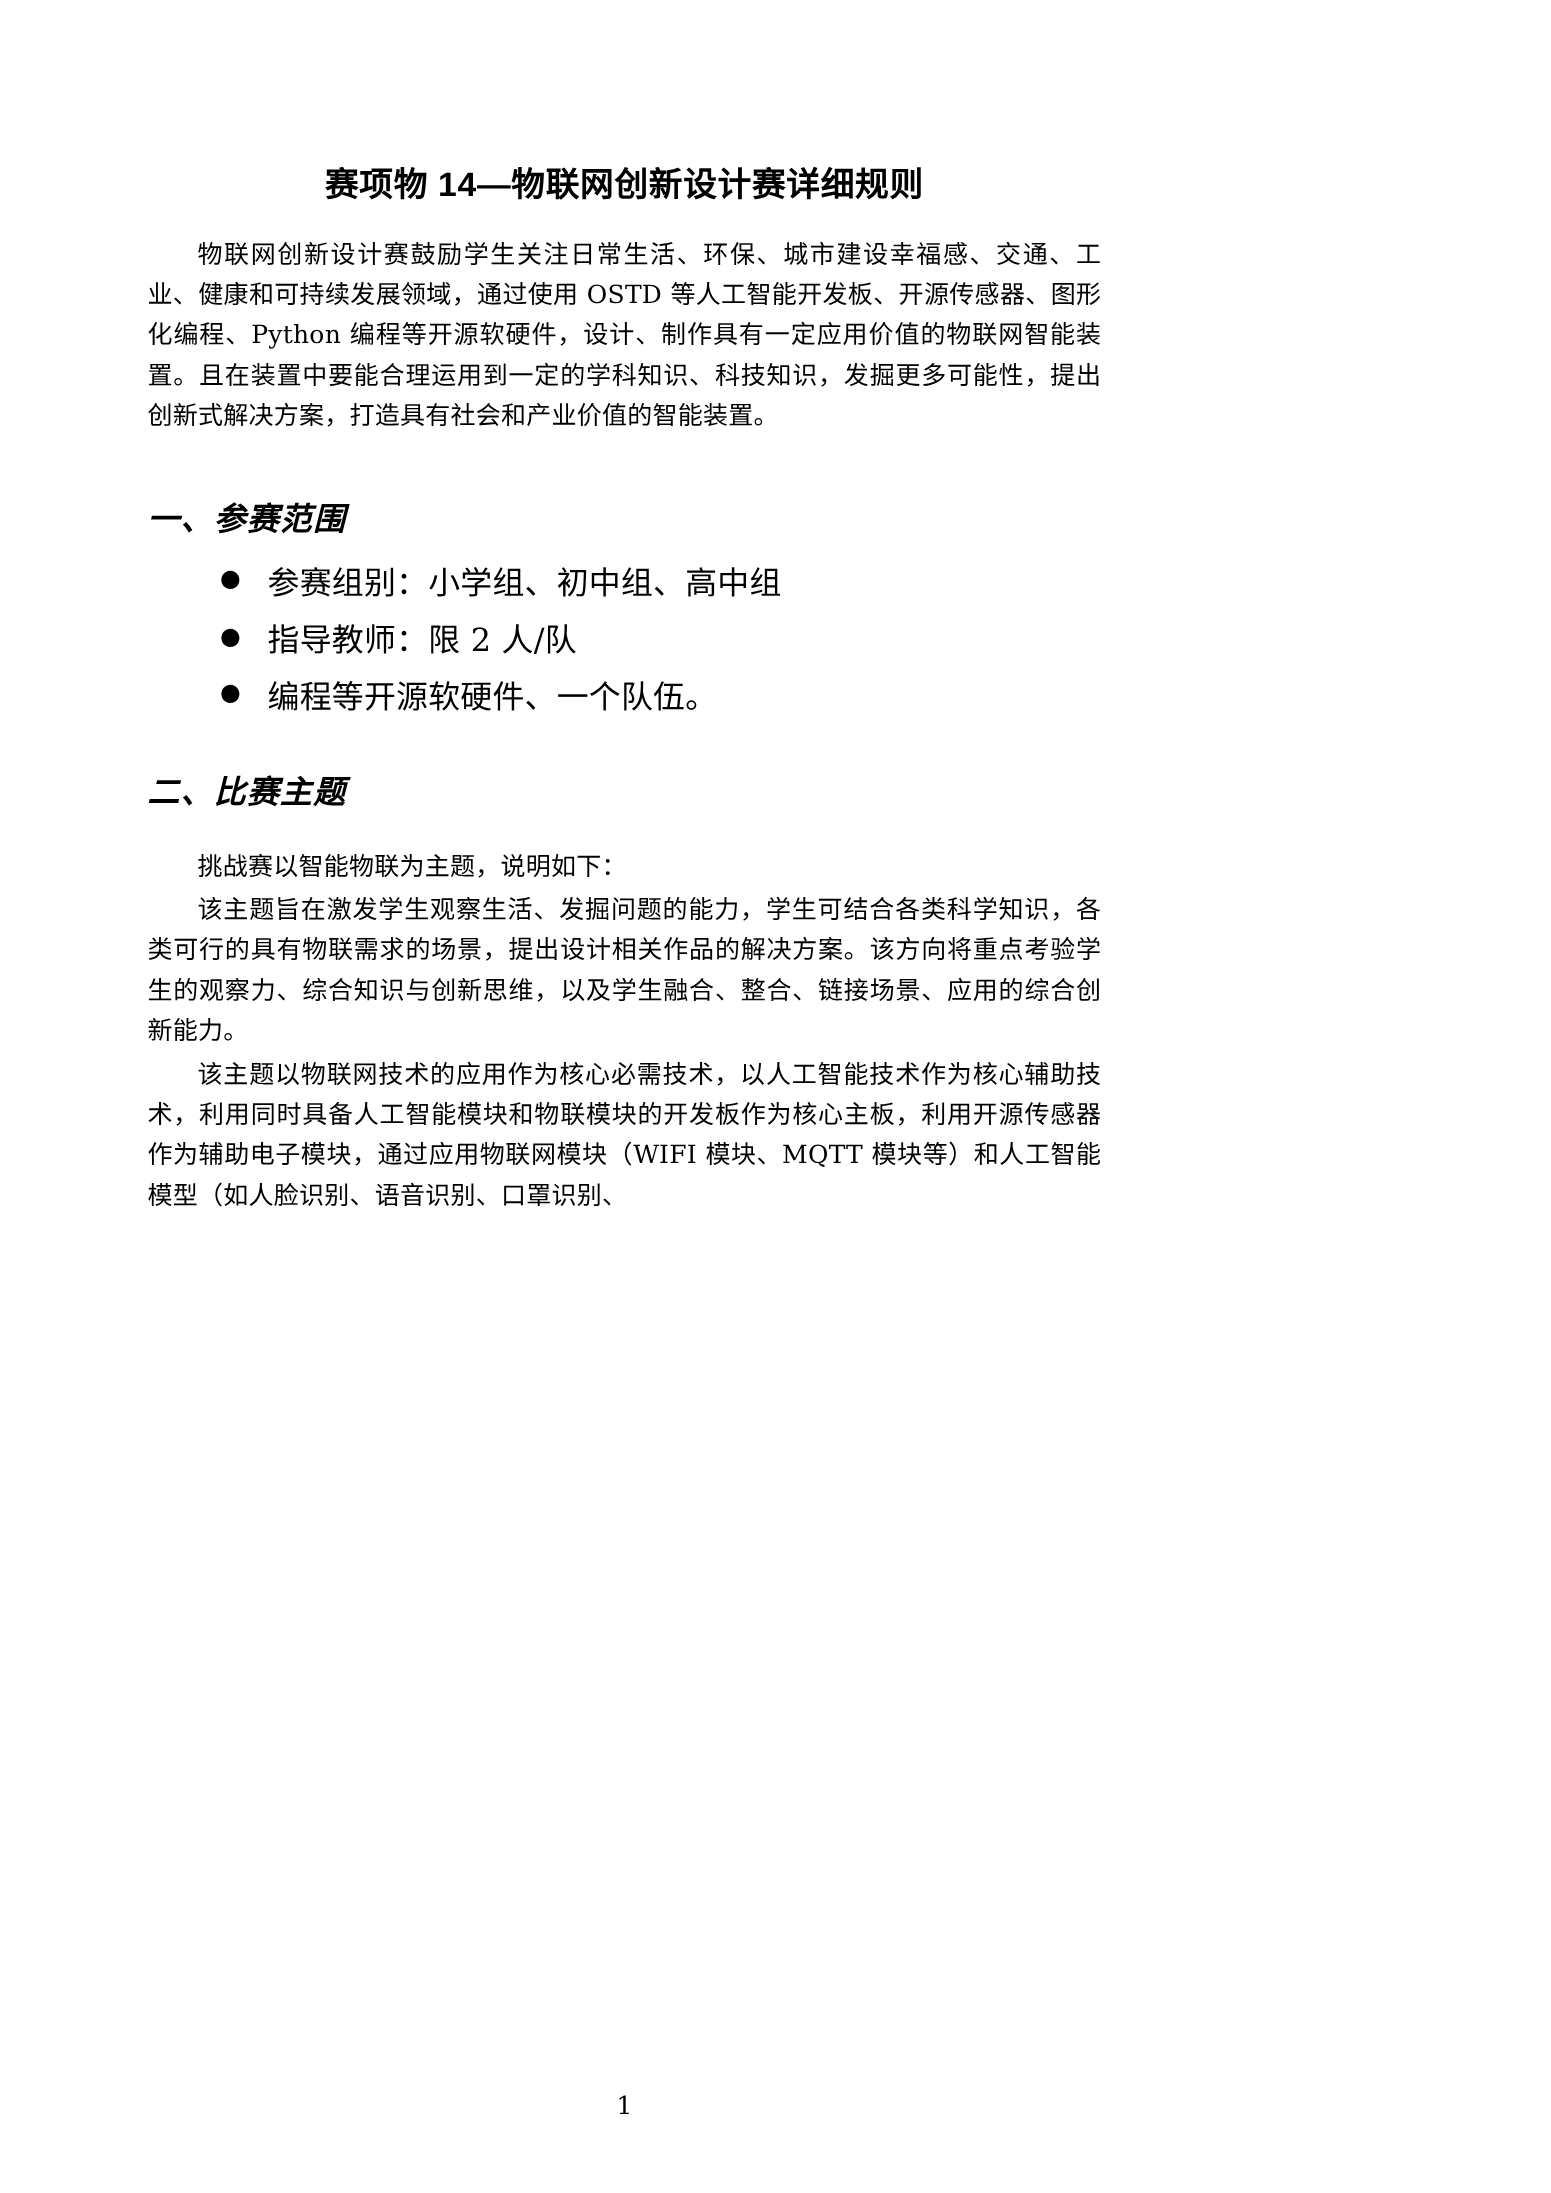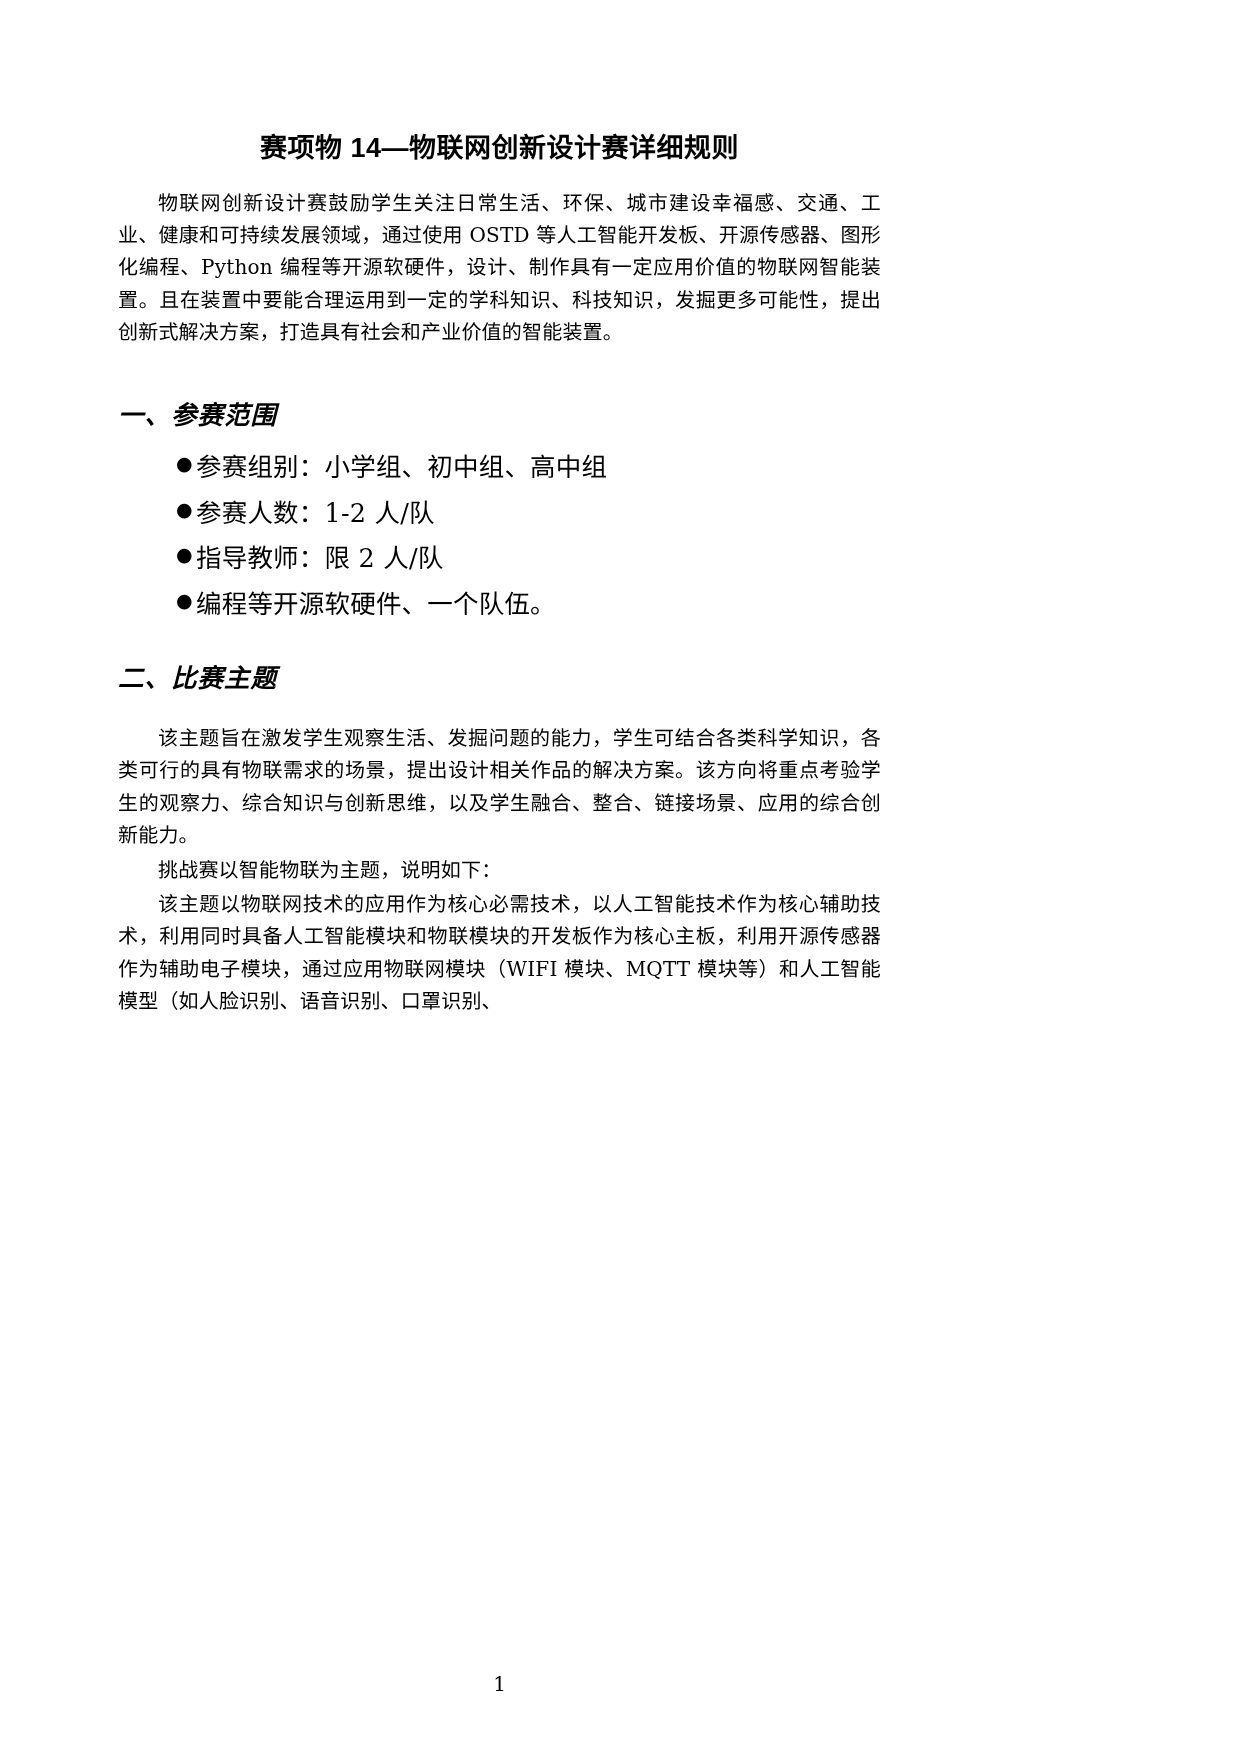--- a/index.html
+++ b/index.html
@@ -63,21 +63,21 @@
   }
   .bullet-item::before {
     content: "\25CF";
     position: absolute;
     left: 58px;
     font-size: 19px;
     top: 2px;
   }
   .bullet-text {
     display: inline-block;
-    margin-left: 20px;
+    margin-left: 38px;
   }
   .gap-sm { height: 14px; }
   .page-number {
     position: absolute;
     bottom: 58px;
     left: 0;
     width: 100%;
     text-align: center;
     font-size: 20px;
     font-family: "DejaVu Serif", "Liberation Serif", serif;
@@ -91,27 +91,26 @@
   <h1 class="doc-title">赛项物 14—物联网创新设计赛详细规则</h1>
 
   <p class="para">物联网创新设计赛鼓励学生关注日常生活、环保、城市建设幸福感、交通、工业、健康和可持续发展领域，通过使用 OSTD 等人工智能开发板、开源传感器、图形化编程、Python 编程等开源软硬件，设计、制作具有一定应用价值的物联网智能装置。且在装置中要能合理运用到一定的学科知识、科技知识，发掘更多可能性，提出创新式解决方案，打造具有社会和产业价值的智能装置。</p>
 
   <div class="gap-sm"></div>
 
   <h2 class="section-head">一、参赛范围</h2>
 
   <ul class="bullet-list">
     <li class="bullet-item"><span class="bullet-text">参赛组别：小学组、初中组、高中组</span></li>
-    <li class="bullet-item"><span class="bullet-text">参赛人数：1-2 人/队</span></li>
     <li class="bullet-item"><span class="bullet-text">指导教师：限 2 人/队</span></li>
     <li class="bullet-item"><span class="bullet-text">编程等开源软硬件、一个队伍。</span></li>
   </ul>
 
   <h2 class="section-head">二、比赛主题</h2>
 
   <div class="gap-sm"></div>
 
+  <p class="para">挑战赛以智能物联为主题，说明如下：</p>
   <p class="para">该主题旨在激发学生观察生活、发掘问题的能力，学生可结合各类科学知识，各类可行的具有物联需求的场景，提出设计相关作品的解决方案。该方向将重点考验学生的观察力、综合知识与创新思维，以及学生融合、整合、链接场景、应用的综合创新能力。</p>
-  <p class="para">挑战赛以智能物联为主题，说明如下：</p>
   <p class="para">该主题以物联网技术的应用作为核心必需技术，以人工智能技术作为核心辅助技术，利用同时具备人工智能模块和物联模块的开发板作为核心主板，利用开源传感器作为辅助电子模块，通过应用物联网模块（WIFI 模块、MQTT 模块等）和人工智能模型（如人脸识别、语音识别、口罩识别、</p>
 
   <div class="page-number">1</div>
 </div>
 
 </body></html>

